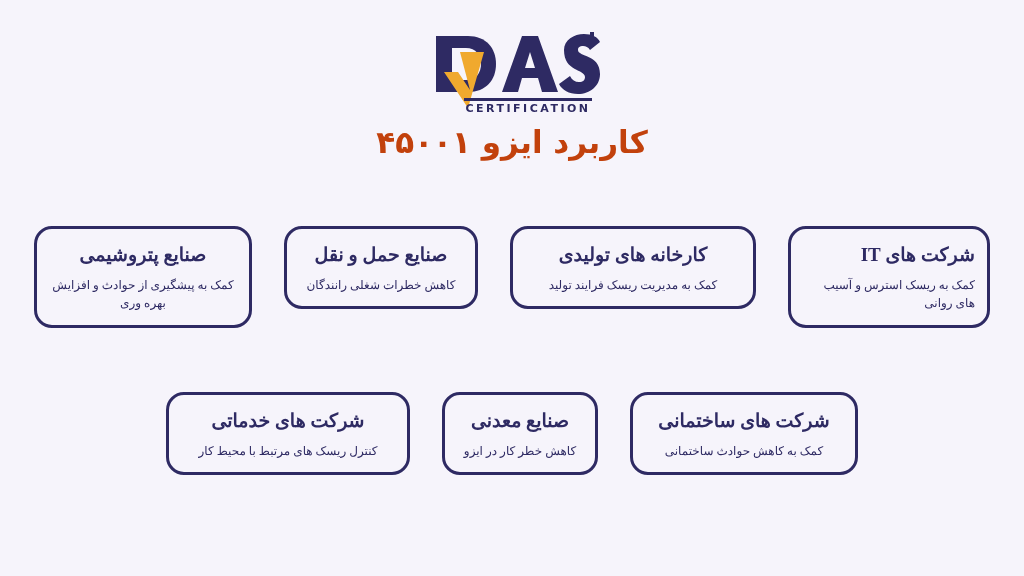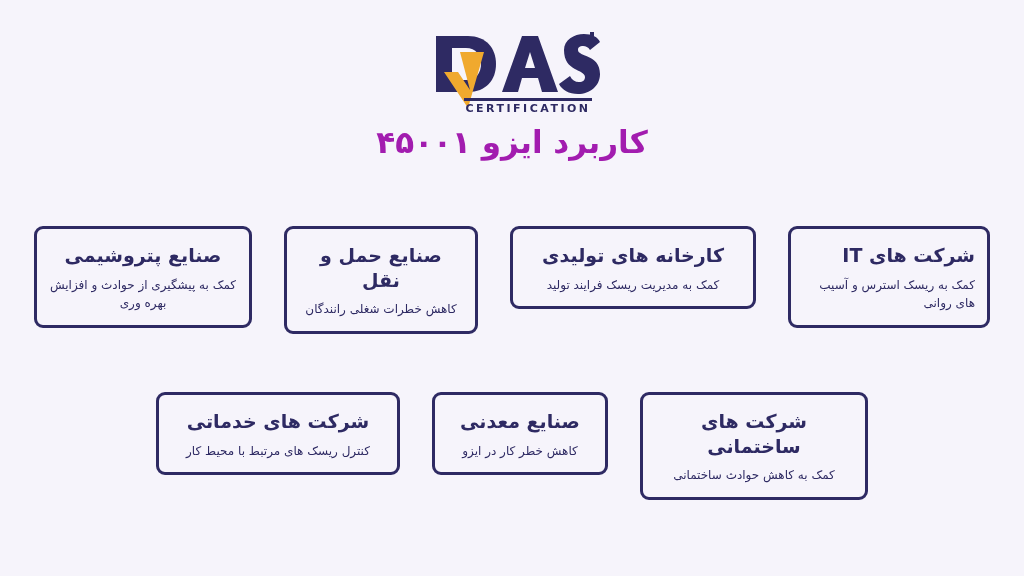--- a/index.html
+++ b/index.html
@@ -29,21 +29,21 @@
   }
   .logo-svg { display: block; }
 
   
   .title {
     position: absolute;
     top: 124px;
     left: 0;
     width: 100%;
     text-align: center;
-    color: #a21caf;
+    color: #c2410c;
     font-size: 31px;
     font-weight: bold;
     letter-spacing: 0px;
     direction: rtl;
   }
 
   
   .row {
     position: absolute;
     display: flex;
@@ -51,26 +51,27 @@
     justify-content: center;
     align-items: flex-start;
     width: 100%;
     box-sizing: border-box;
   }
   .row-1 { top: 226px; gap: 32px; }
   .row-2 { top: 392px; gap: 32px; }
 
   .card {
     border: 3px solid #2e2a63;
-    border-radius: 9px;
+    border-radius: 18px;
     background: #f6f4fb;
     box-sizing: border-box;
     padding: 14px 12px 12px 12px;
     text-align: center;
     direction: rtl;
+    font-family: Liberation Serif, serif;
   }
   .card-title {
     color: #2e2a63;
     font-size: 19px;
     font-weight: bold;
     line-height: 1.3;
     margin-bottom: 8px;
   }
   .card-desc {
     color: #2e2a63;
@@ -79,21 +80,21 @@
     font-weight: normal;
   }
 
   
   .w-petro   { width: 218px; }
   .w-transp  { width: 194px; }
   .w-factory { width: 246px; }
   .w-it      { width: 202px; text-align: right; }
 
   .w-service { width: 244px; }
-  .w-mine    { width: 176px; }
+  .w-mine    { width: 156px; }
   .w-constr  { width: 228px; }
 </style>
 </head>
 <body>
 
 <div class="logo-wrap">
   <svg class="logo-svg" width="176" height="88" viewBox="0 0 176 88">
 
     <path d="M12 8 L44 8 C62 8 72 20 72 36 C72 52 62 64 44 64 L12 64 Z" fill="#2e2a63"></path>
     <path d="M28 20 L42 20 C52 20 57 27 57 36 C57 45 52 52 42 52 L28 52 Z" fill="#f6f4fb"></path>

